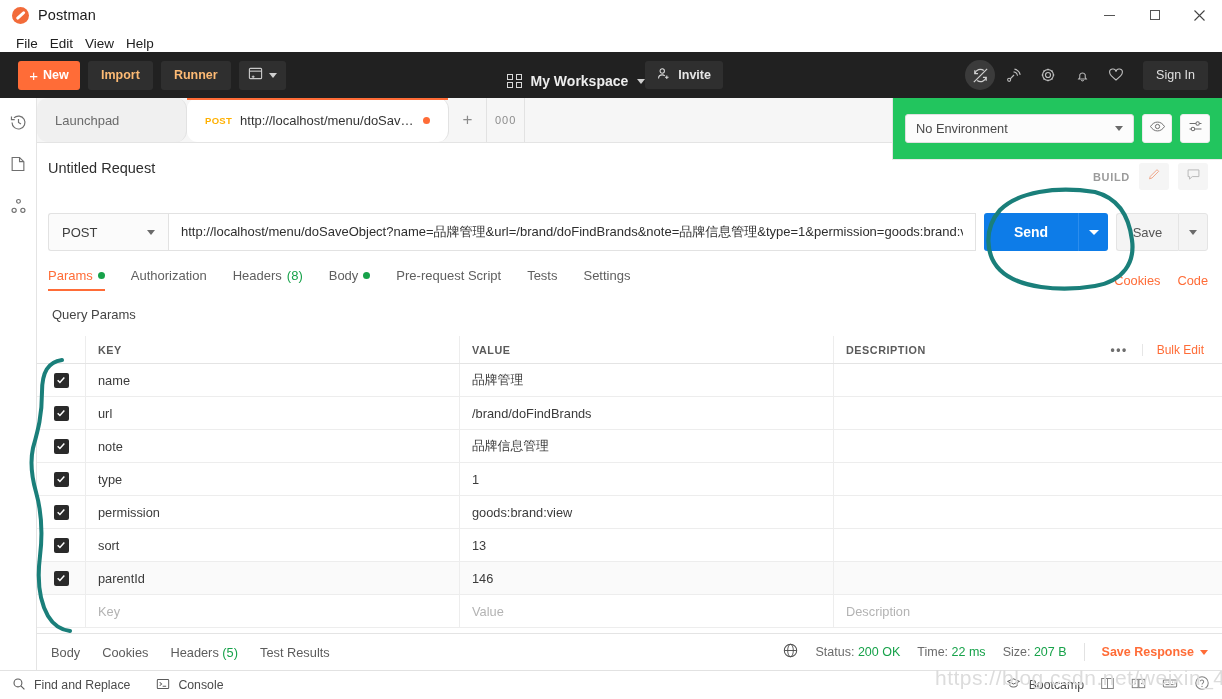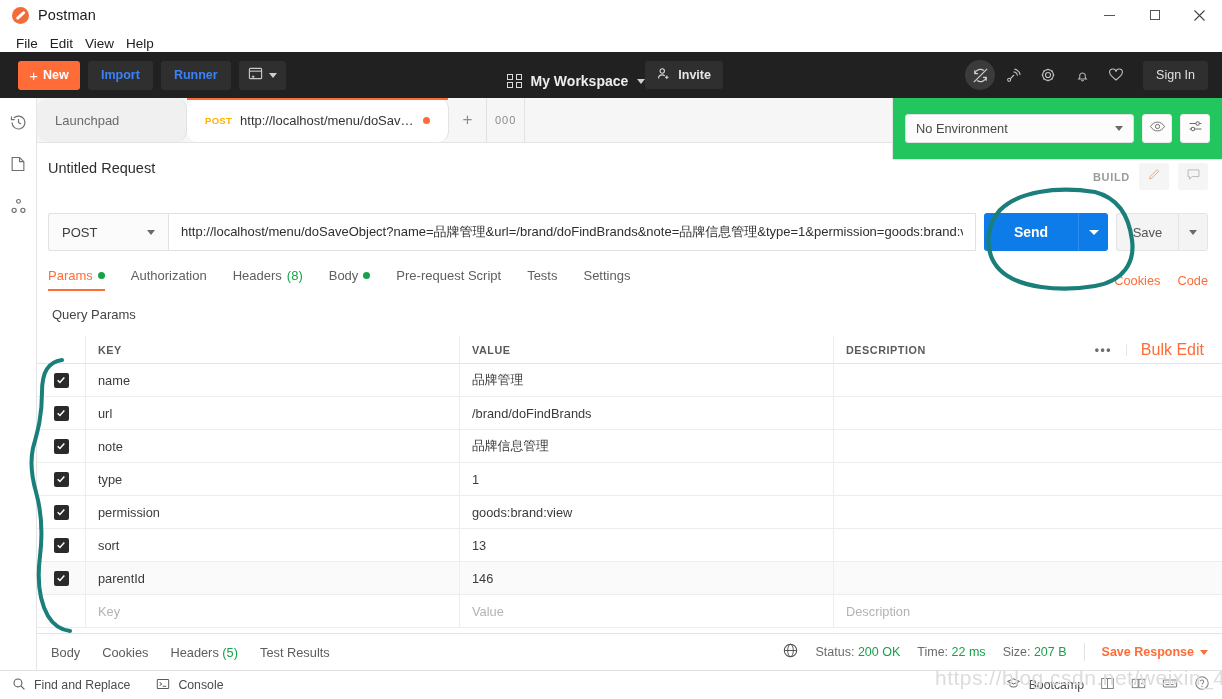--- a/index.html
+++ b/index.html
@@ -43,21 +43,21 @@
     background: #212121; display: flex; align-items: center;
   }
   .btn-new {
     margin-left: 18px; height: 29px; min-width: 62px; border-radius: 3px;
     background: #ff6c37; color: #fff; font-size: 12.5px; font-weight: bold;
     display: flex; align-items: center; justify-content: center; gap: 5px; padding: 0 11px;
   }
   .btn-new .plus { font-size: 15px; font-weight: normal; line-height: 1; }
   .btn-dark {
     margin-left: 8px; height: 29px; border-radius: 3px; background: #2f2f2f;
-    color: #3b82f6; font-size: 12.5px; font-weight: bold;
+    color: #fdba74; font-size: 12.5px; font-weight: bold;
     display: flex; align-items: center; justify-content: center; padding: 0 13px;
   }
   .btn-dark.icon-only { padding: 0 9px; gap: 6px; }
   .topbar-center {
     position: absolute; left: 8px; right: 0; display: flex; align-items: flex-end;
     justify-content: center; pointer-events: none;
   }
   .topbar-center > * { pointer-events: auto; }
   .ws {
     display: flex; align-items: center; gap: 9px; color: #ededed;
@@ -206,21 +206,21 @@
     border-right: 1px solid #ededed; font-size: 12.8px; color: #3b3b3b; }
   .c-desc { flex: 1; display: flex; align-items: center; padding-left: 12px;
     font-size: 12.8px; color: #3b3b3b; }
   .prow.head .c-key, .prow.head .c-val, .prow.head .c-desc {
     font-size: 10.8px; font-weight: bold; color: #5a5a5a; letter-spacing: .55px;
   }
   .prow.head .c-desc { position: relative; }
   .hd-actions { position: absolute; right: 0; top: 0; bottom: 0; display: flex; align-items: center; gap: 0; }
   .hd-dots { padding: 0 14px; color: #6e6e6e; font-size: 12px; letter-spacing: 1.5px;
     border-right: 1px solid #e6e6e6; line-height: 1; }
-  .hd-bulk { padding: 0 18px 0 14px; color: #ff6c37; font-size: 16px; font-weight: normal;
+  .hd-bulk { padding: 0 18px 0 14px; color: #ff6c37; font-size: 12px; font-weight: normal;
     letter-spacing: 0; text-transform: none; }
   .chk {
     width: 15px; height: 15px; border-radius: 2px; background: #2a2a2a;
     display: flex; align-items: center; justify-content: center;
   }
   .chk svg { display: block; }
   .placeholder { color: #b3b3b3; }
 
   
   .respbar {

